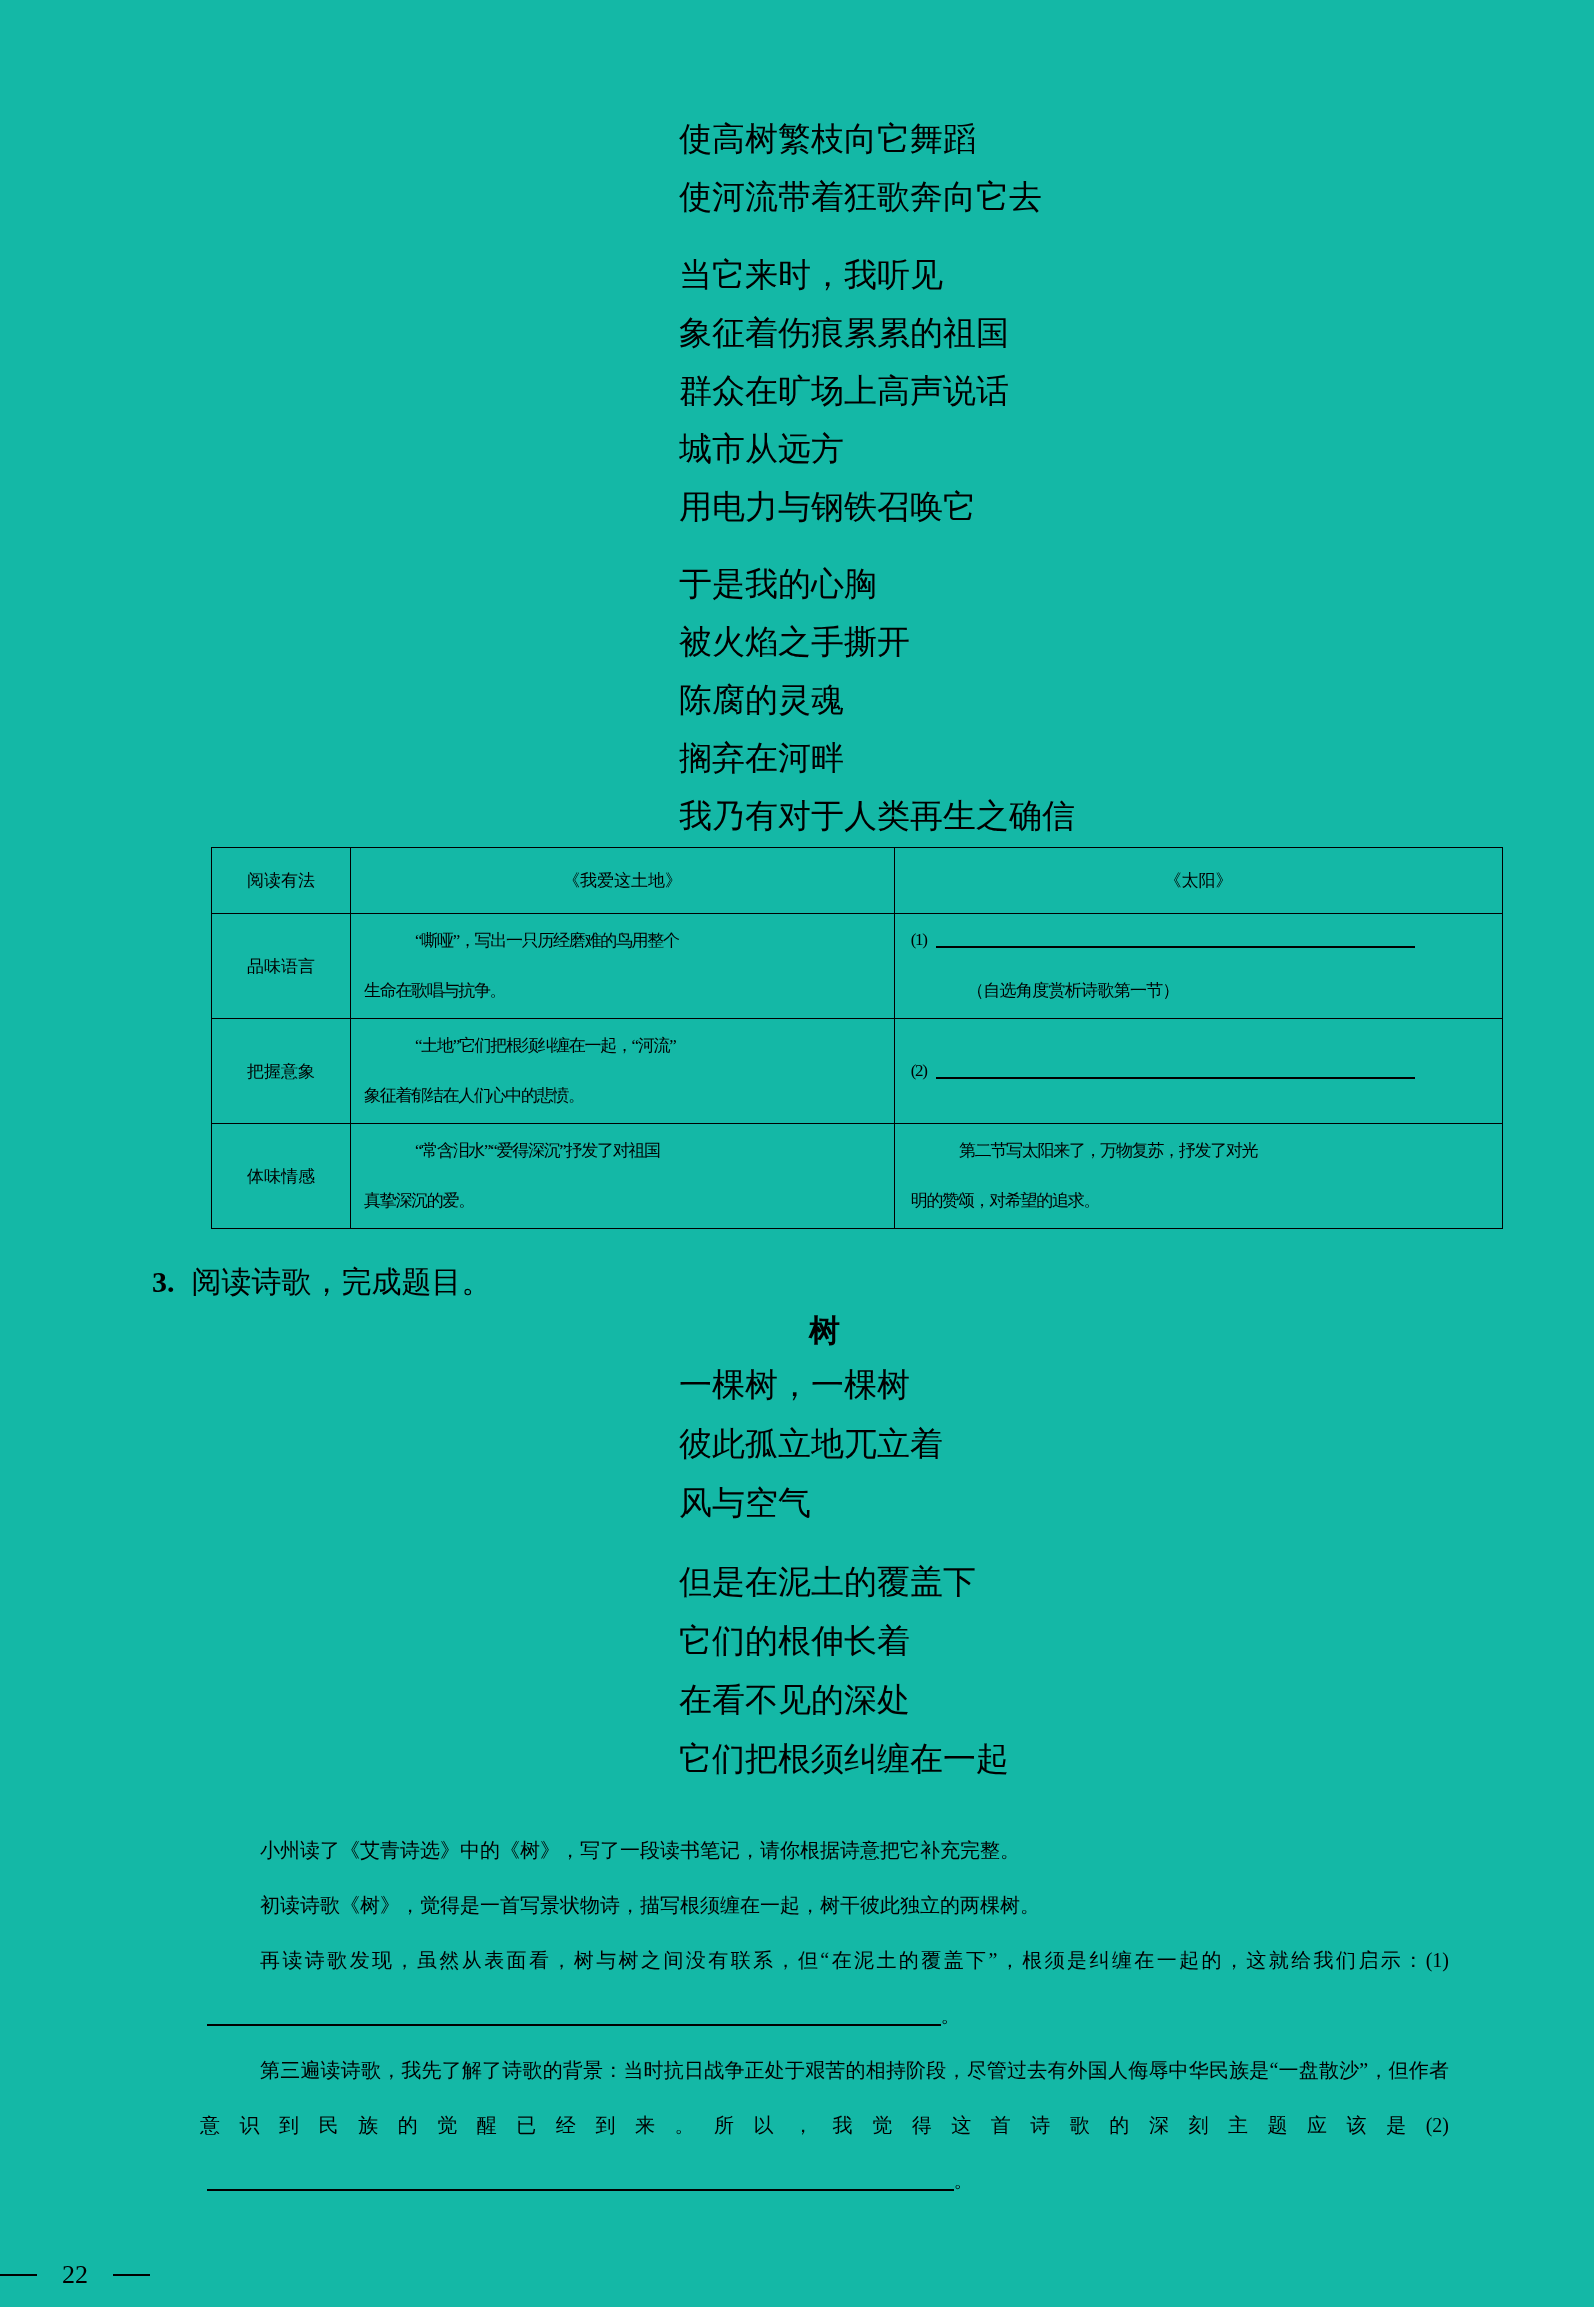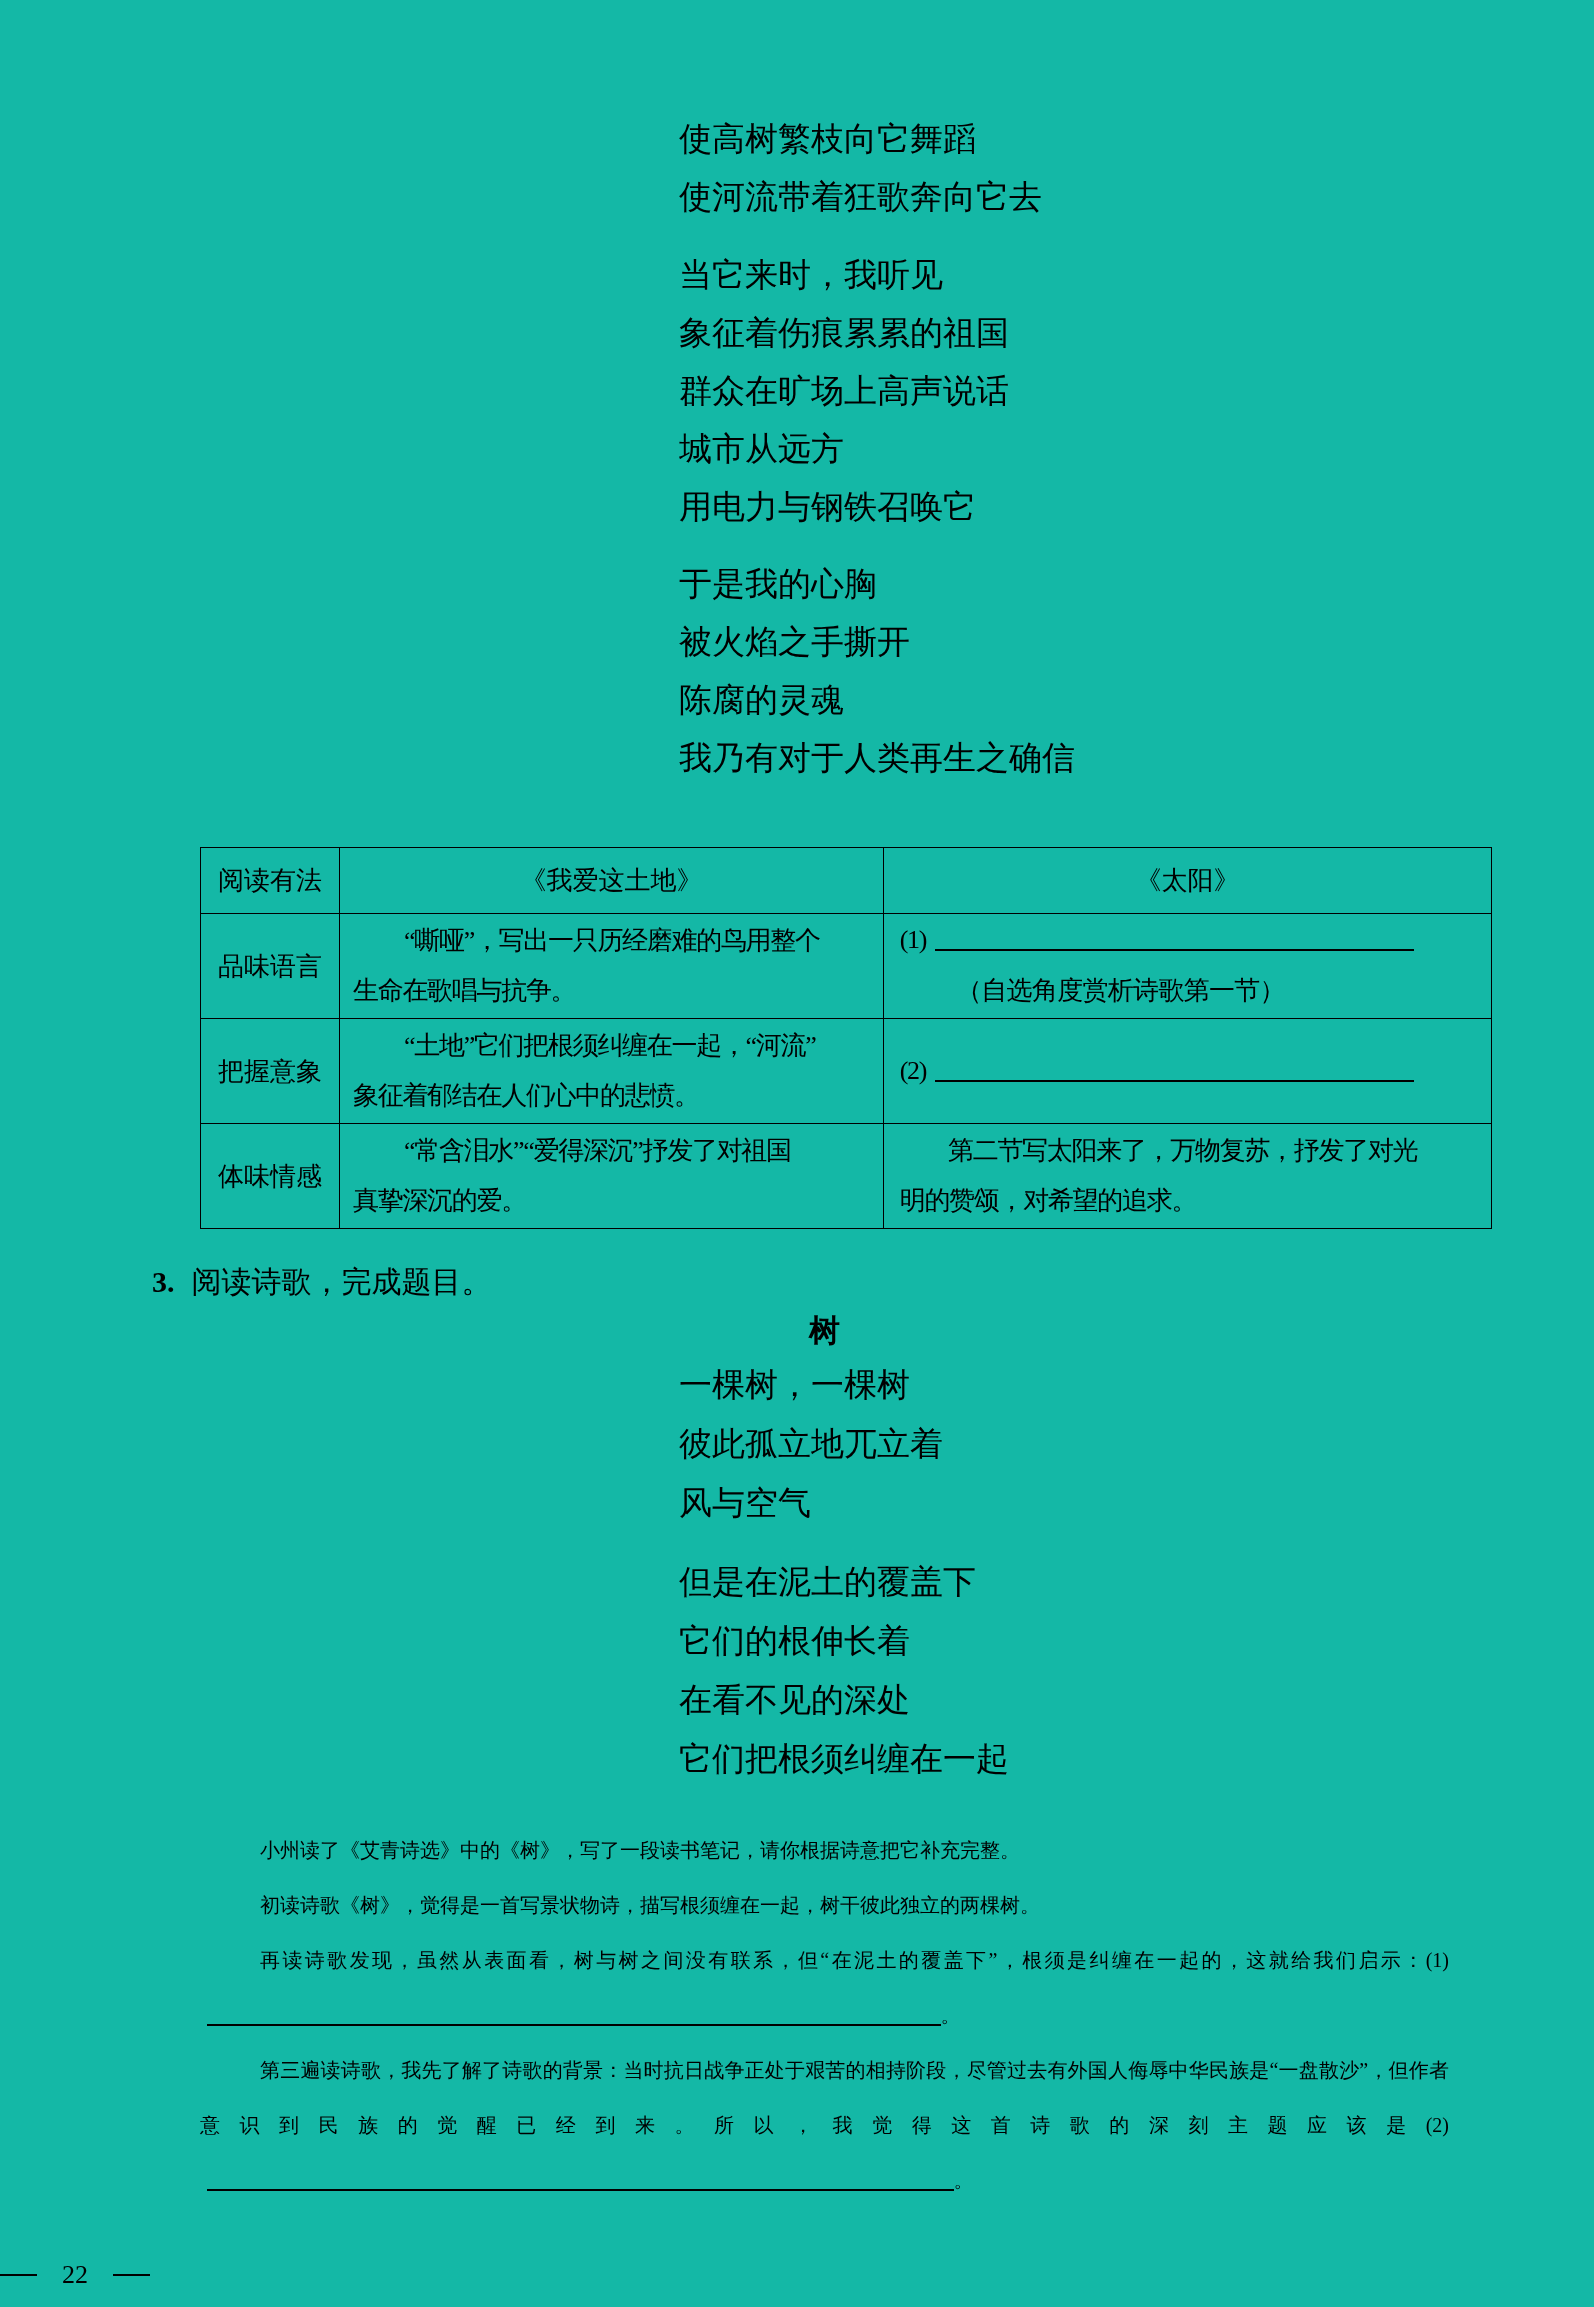--- a/index.html
+++ b/index.html
@@ -16,23 +16,23 @@
   .poem .line{white-space:nowrap;}
   .poem .stanza + .stanza{margin-top:19.7px;}
   #poem-sun{top:110px;}
   #poem-tree{top:1356px;line-height:59px;}
   #tree-title{
     position:absolute;top:1310px;left:200px;width:1249px;
     text-align:center;font-size:31px;font-weight:700;
   }
   
   #cmp-table{
-    position:absolute;top:847px;left:200px;
+    position:absolute;top:847px;left:211px;
     border-collapse:collapse;table-layout:fixed;
-    font-size:26px;
+    font-size:17px;
   }
   #cmp-table td,#cmp-table th{
     border:1.3px solid #000;
     vertical-align:middle;
     font-weight:400;
     padding:0;
   }
   #cmp-table tr.hdr{height:66px;}
   #cmp-table tr.row{height:105px;}
   .col-method{width:138px;text-align:center;}
@@ -81,20 +81,21 @@
       <div class="line">当它来时，我听见</div>
       <div class="line">象征着伤痕累累的祖国</div>
       <div class="line">群众在旷场上高声说话</div>
       <div class="line">城市从远方</div>
       <div class="line">用电力与钢铁召唤它</div>
     </div>
     <div class="stanza">
       <div class="line">于是我的心胸</div>
       <div class="line">被火焰之手撕开</div>
       <div class="line">陈腐的灵魂</div>
+      <div class="line">搁弃在河畔</div>
       <div class="line">我乃有对于人类再生之确信</div>
     </div>
   </div>
 
   <table id="cmp-table">
     <tbody>
         <tr class="hdr">
       <th class="col-method">阅读有法</th>
       <th class="col-land">《我爱这土地》</th>
       <th class="col-sun">《太阳》</th>

